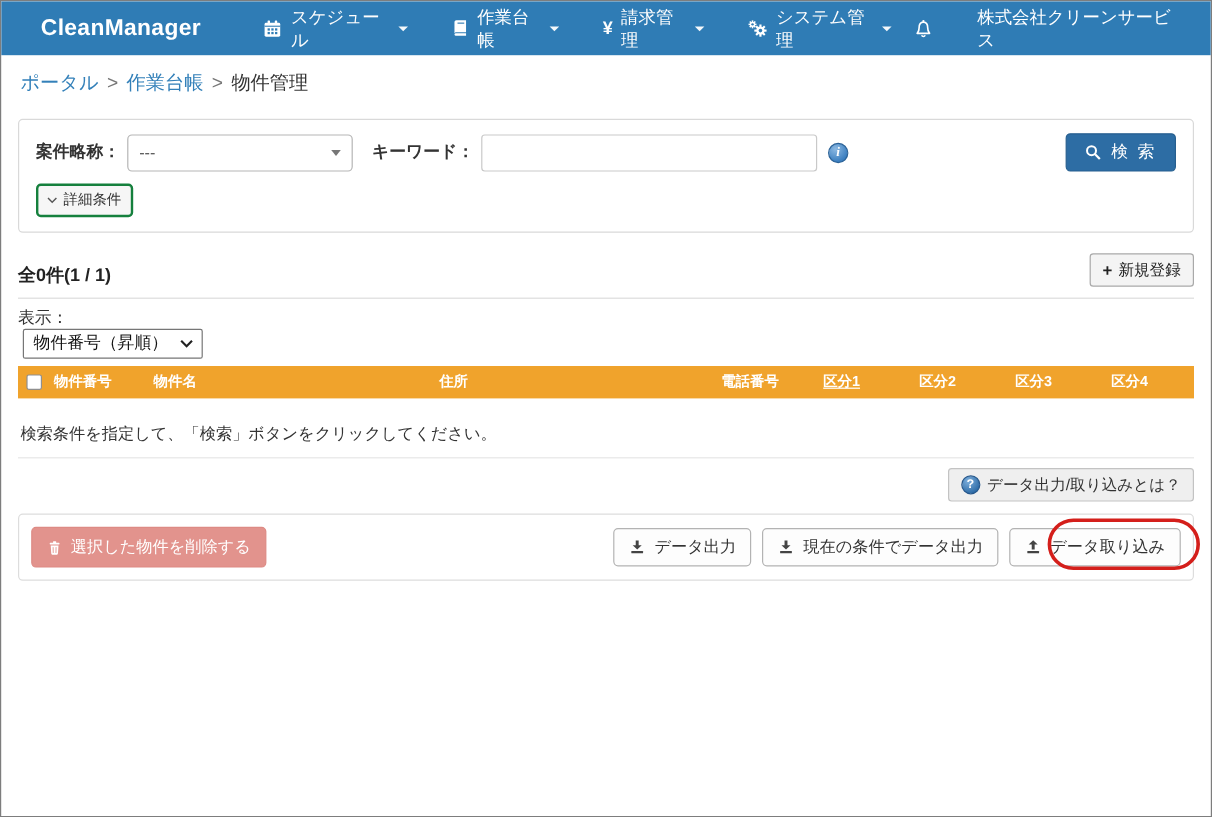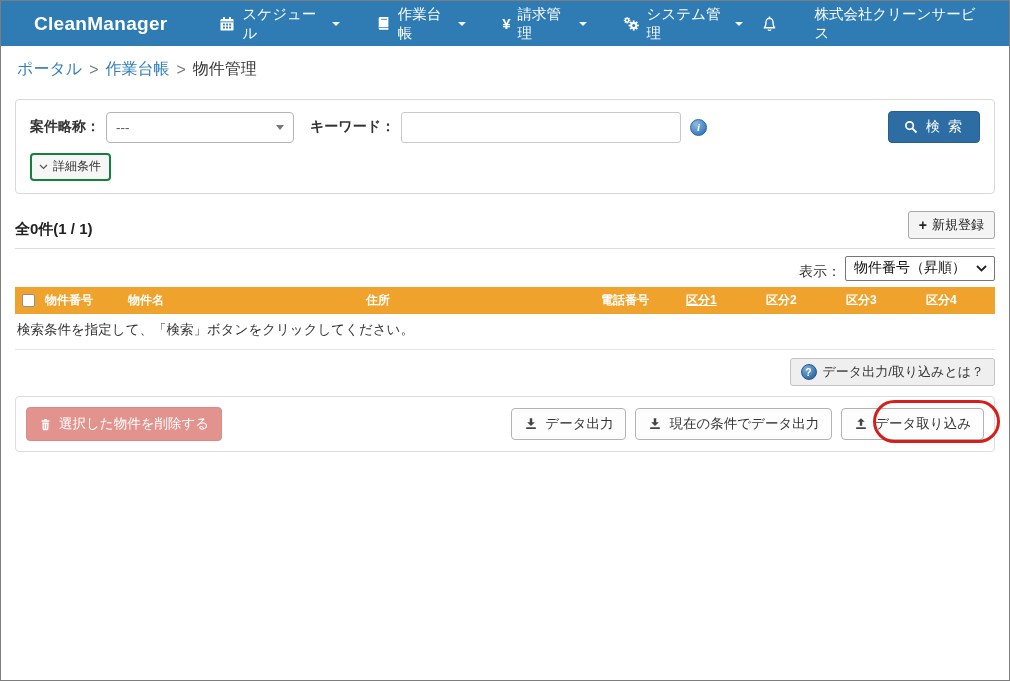--- a/index.html
+++ b/index.html
@@ -36,32 +36,32 @@
   .search-btn { margin-left:auto; background:#2d6da4; border:1px solid #275f8f; color:#fff; height:32px; padding:0 15px; border-radius:4px; font-size:14px; display:flex; align-items:center; gap:8px; cursor:pointer; letter-spacing:2px; }
   .detail-row { margin-top:10px; }
   .detail-btn { display:inline-flex; align-items:center; gap:5px; font-size:12px; color:#333; background:#f6f6f6; border:2px solid #15803d; border-radius:4px; padding:3px 8px 4px 7px; cursor:pointer; }
 
   
   .results-header { margin:17px 14px 0; display:flex; align-items:flex-end; justify-content:space-between; padding-bottom:9px; border-bottom:1px solid #ddd; }
   .count-text { font-size:15px; font-weight:bold; color:#222; }
   .new-btn { display:flex; align-items:center; gap:5px; background:#f4f4f4; border:1px solid #a9a9a9; border-radius:3px; padding:4px 10px; font-size:13px; color:#222; cursor:pointer; }
   .plus-glyph { font-weight:bold; font-size:14px; }
 
-  .display-row { margin:7px 14px 0; display:flex; justify-content:flex-end; align-items:flex-end; font-size:14px; color:#333; }
+  .display-row { margin:7px 14px 0; display:flex; justify-content:flex-end; align-items:flex-start; font-size:14px; color:#333;flex-direction:column; }
   .display-select { margin-left:4px; border:1px solid #767676; border-radius:2px; background:#fff; display:flex; align-items:center; gap:10px; padding:2px 7px 3px 8px; font-size:14px; color:#111; cursor:pointer; }
 
   
   .table-wrap { margin:6px 14px 0; }
   .thead { height:27px; background:#f0a32c; color:#fff; display:flex; align-items:center; font-size:12px; font-weight:bold; }
   .th { padding-right:4px; }
   .th-check { width:30px; display:flex; justify-content:center; }
   .checkbox { width:13px; height:13px; background:#fff; border:1px solid #8f8f8f; border-radius:2px; cursor:pointer; }
   .th-no { width:83px; } .th-name { width:238px; } .th-addr { width:235px; }
   .th-tel { width:85px; } .th-k1 { width:80px;text-decoration:underline; } .th-k2 { width:80px; } .th-k3 { width:80px; } .th-k4 { flex:1; }
-  .empty-row { padding:7px 2px 10px; font-size:13.5px; color:#333; border-bottom:1px solid #e6e6e6; }
+  .empty-row { padding:21px 2px 10px; font-size:13.5px; color:#333; border-bottom:1px solid #e6e6e6; }
 
   
   .help-row { margin:8px 14px 0; display:flex; justify-content:flex-end; }
   .help-btn { display:flex; align-items:center; gap:6px; background:#efefef; border:1px solid #c3c3c3; border-radius:3px; padding:4px 10px; font-size:13px; color:#333; cursor:pointer; }
   .q-icon { width:16px; height:16px; border-radius:50%; background:radial-gradient(circle at 35% 28%, #7fb0dd, #2f6da8 75%); border:1px solid #27588c; color:#fff; font-weight:bold; font-size:10.5px; display:flex; align-items:center; justify-content:center; }
 
   
   .action-bar { margin:10px 14px 0; border:1px solid #ddd; border-radius:4px; padding:10px; display:flex; align-items:center; justify-content:space-between; position:relative; }
   .delete-btn { display:flex; align-items:center; gap:7px; background:#e2938d; border:1px solid #dd8a84; color:#fff; border-radius:4px; padding:7px 12px; font-size:13.5px; cursor:pointer; }
   .right-actions { display:flex; align-items:center; gap:9px; }

